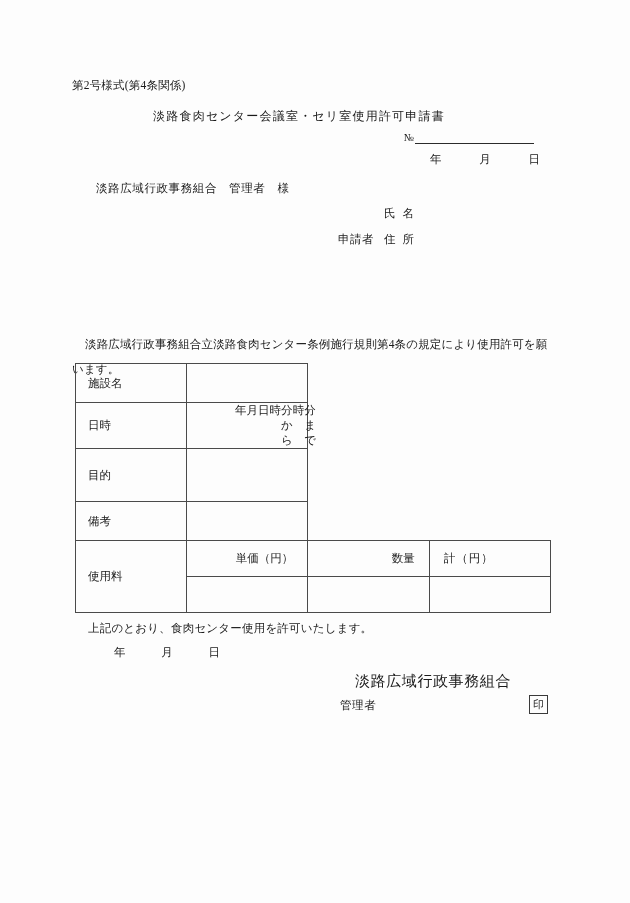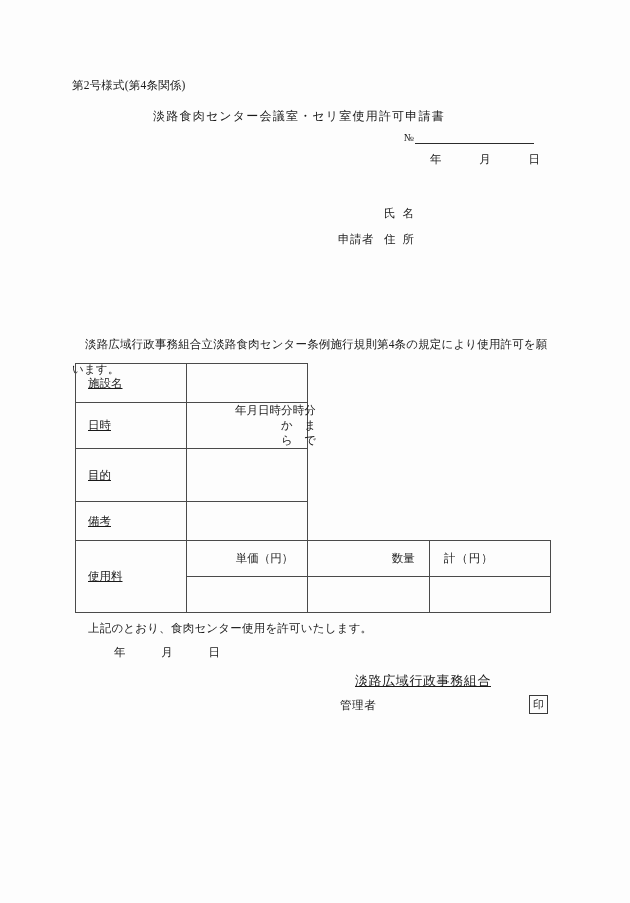--- a/index.html
+++ b/index.html
@@ -126,21 +126,20 @@
     vertical-align: middle;
   }
   td.label-cell {
     width: 110px;
     text-align: center;
   }
   .label-inner {
     display: flex;
     justify-content: space-between;
     padding: 0 12px;
-    text-decoration: underline;
   }
   td.value-cell { text-align: left; }
 
   .row-h-short { height: 38px; }
   .row-h-tall  { height: 52px; }
   .row-h-fee   { height: 35px; }
 
   
   #datetime-line {
     display: flex;
@@ -182,23 +181,22 @@
   }
   #permit-date {
     left: 114px; top: 645px;
     width: 106px;
     display: flex;
     justify-content: space-between;
     font-size: 11.5px;
   }
   #issuer-org {
     left: 355px; top: 672px;
-    font-size: 13px;
+    font-size: 15px;
     letter-spacing: 0.6px;
-    text-decoration: underline;
   }
   #issuer-role {
     left: 340px; top: 698px;
     font-size: 11.5px;
     letter-spacing: 0.6px;
   }
   #seal-box {
     position: absolute;
     left: 529px; top: 695px;
     width: 17px;
@@ -223,20 +221,21 @@
     <span id="no-label">№</span>
     <span id="no-rule"></span>
   </div>
 
   <div class="abs" id="header-date">
     <span>年</span>
     <span>月</span>
     <span>日</span>
   </div>
 
+  <div class="abs" id="addressee">淡路広域行政事務組合　管理者　様</div>
 
   <div id="applicant-group">
     <div class="applicant-row">
       <span class="applicant-kv">氏名</span>
     </div>
     <div class="applicant-row">
       <span class="applicant-kv">住所</span>
     </div>
     <span id="applicant-label">申請者</span>
   </div>

